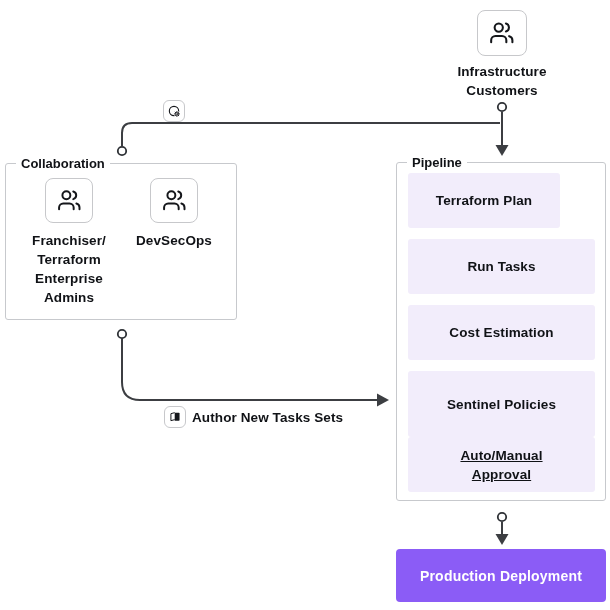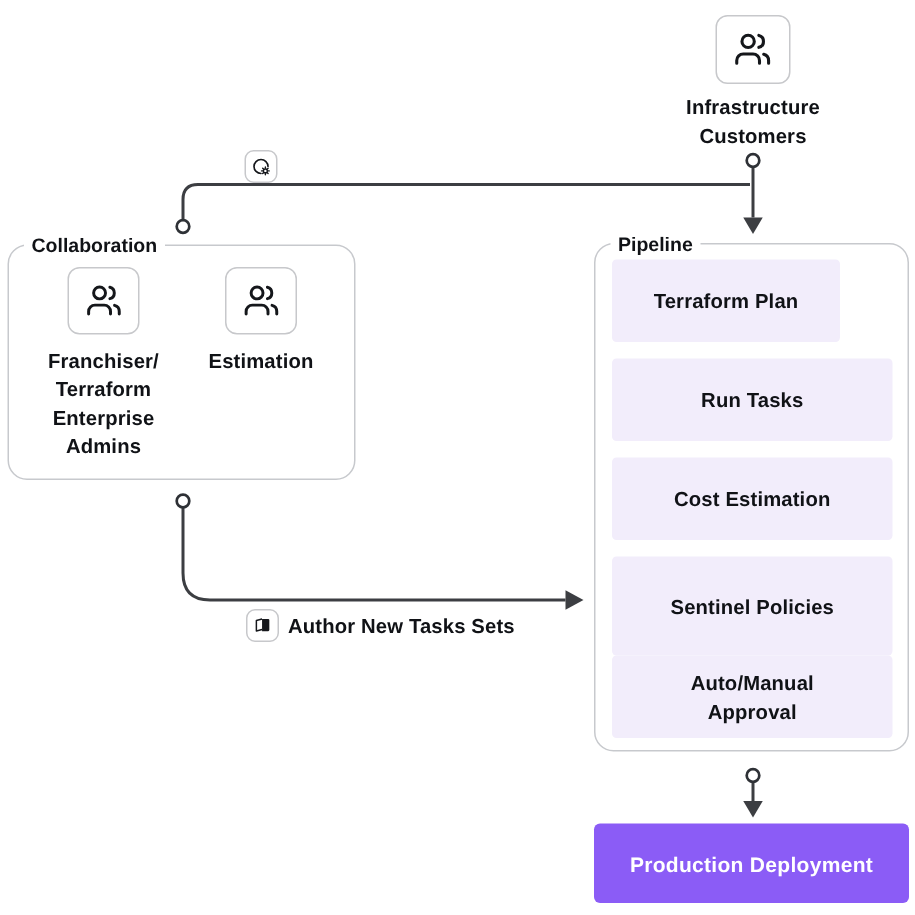--- a/index.html
+++ b/index.html
@@ -10,21 +10,21 @@
   svg.connectors{position:absolute;left:0;top:0;width:610px;height:610px;pointer-events:none;z-index:1;}
   .tile{
     position:absolute;background:#ffffff;border:1px solid #c7c8cb;border-radius:8px;
     display:flex;align-items:center;justify-content:center;z-index:2;box-sizing:border-box;
   }
   .node-label{
     position:absolute;text-align:center;font-size:13.5px;font-weight:600;line-height:19px;
     white-space:pre-line;z-index:2;letter-spacing:.1px;
   }
   .group{
-    position:absolute;border:1px solid #c7c9cd;border-radius:13px;background:transparent;
+    position:absolute;border:1px solid #c7c9cd;border-radius:3px;background:transparent;
     box-sizing:border-box;z-index:0;padding-left:21px;
   }
   .legend{
     position:absolute;top:-9px;left:10px;background:#ffffff;padding:0 5px;
     font-size:13px;font-weight:600;white-space:nowrap;line-height:17px;
   }
   .stage{
     position:absolute;background:#f2edfb;border-radius:3px;display:flex;align-items:center;
     justify-content:center;text-align:center;font-size:13.5px;font-weight:600;line-height:19px;
     white-space:pre-line;z-index:2;letter-spacing:.1px;
@@ -116,35 +116,35 @@
 Enterprise
 Admins</div>
 <div class="tile" style="left:150px;top:178px;width:48px;height:45px;">
   <svg width="25" height="25" viewBox="0 0 24 24" fill="none" stroke="#15171b" stroke-width="1.9" stroke-linecap="round" stroke-linejoin="round">
     <circle cx="9" cy="7" r="3.8"></circle>
     <path d="M16 20.5v-1.7a4 4 0 0 0-4-4H6a4 4 0 0 0-4 4v1.7"></path>
     <path d="M21.6 20.5v-1.7a4 4 0 0 0-3-3.87"></path>
     <path d="M15.6 3.33a3.8 3.8 0 0 1 0 7.35"></path>
   </svg>
 </div>
-<div class="node-label" style="left:124px;top:231px;width:100px;">Estimation</div>
+<div class="node-label" style="left:124px;top:231px;width:100px;">DevSecOps</div>
 
 <div class="edge-label" style="left:164px;top:406px;">
   <span class="edge-icon-tile">
     <svg width="14" height="14" viewBox="0 0 24 24">
       <path d="M11.5 4.5h7a1.3 1.3 0 0 1 1.3 1.3v11.4a1.3 1.3 0 0 1-1.3 1.3h-7z" fill="#15171b"></path>
       <path d="M11.5 4.5L5 6.3v12l6.5-1.8" fill="none" stroke="#15171b" stroke-width="1.7" stroke-linejoin="round"></path>
     </svg>
   </span>
   <span class="edge-text">Author New Tasks Sets</span>
 </div>
 
 <div class="group" style="left:396px;top:162px;width:210px;height:339px;">
   <span class="legend">Pipeline</span>
 </div>
 <div class="stage" style="left:408px;top:173px;width:152px;height:55px;text-align:center;">Terraform Plan</div>
 <div class="stage" style="left:408px;top:239px;width:187px;height:55px;">Run Tasks</div>
 <div class="stage" style="left:408px;top:305px;width:187px;height:55px;">Cost Estimation</div>
 <div class="stage" style="left:408px;top:371px;width:187px;height:66px;">Sentinel Policies</div>
-<div class="stage" style="left:408px;top:437px;width:187px;height:55px;">Auto/Manual
+<div class="stage" style="left:408px;top:437px;width:187px;height:55px;text-decoration:underline;">Auto/Manual
 Approval</div>
 
 <div class="production">Production Deployment</div>
 
 </body></html>

